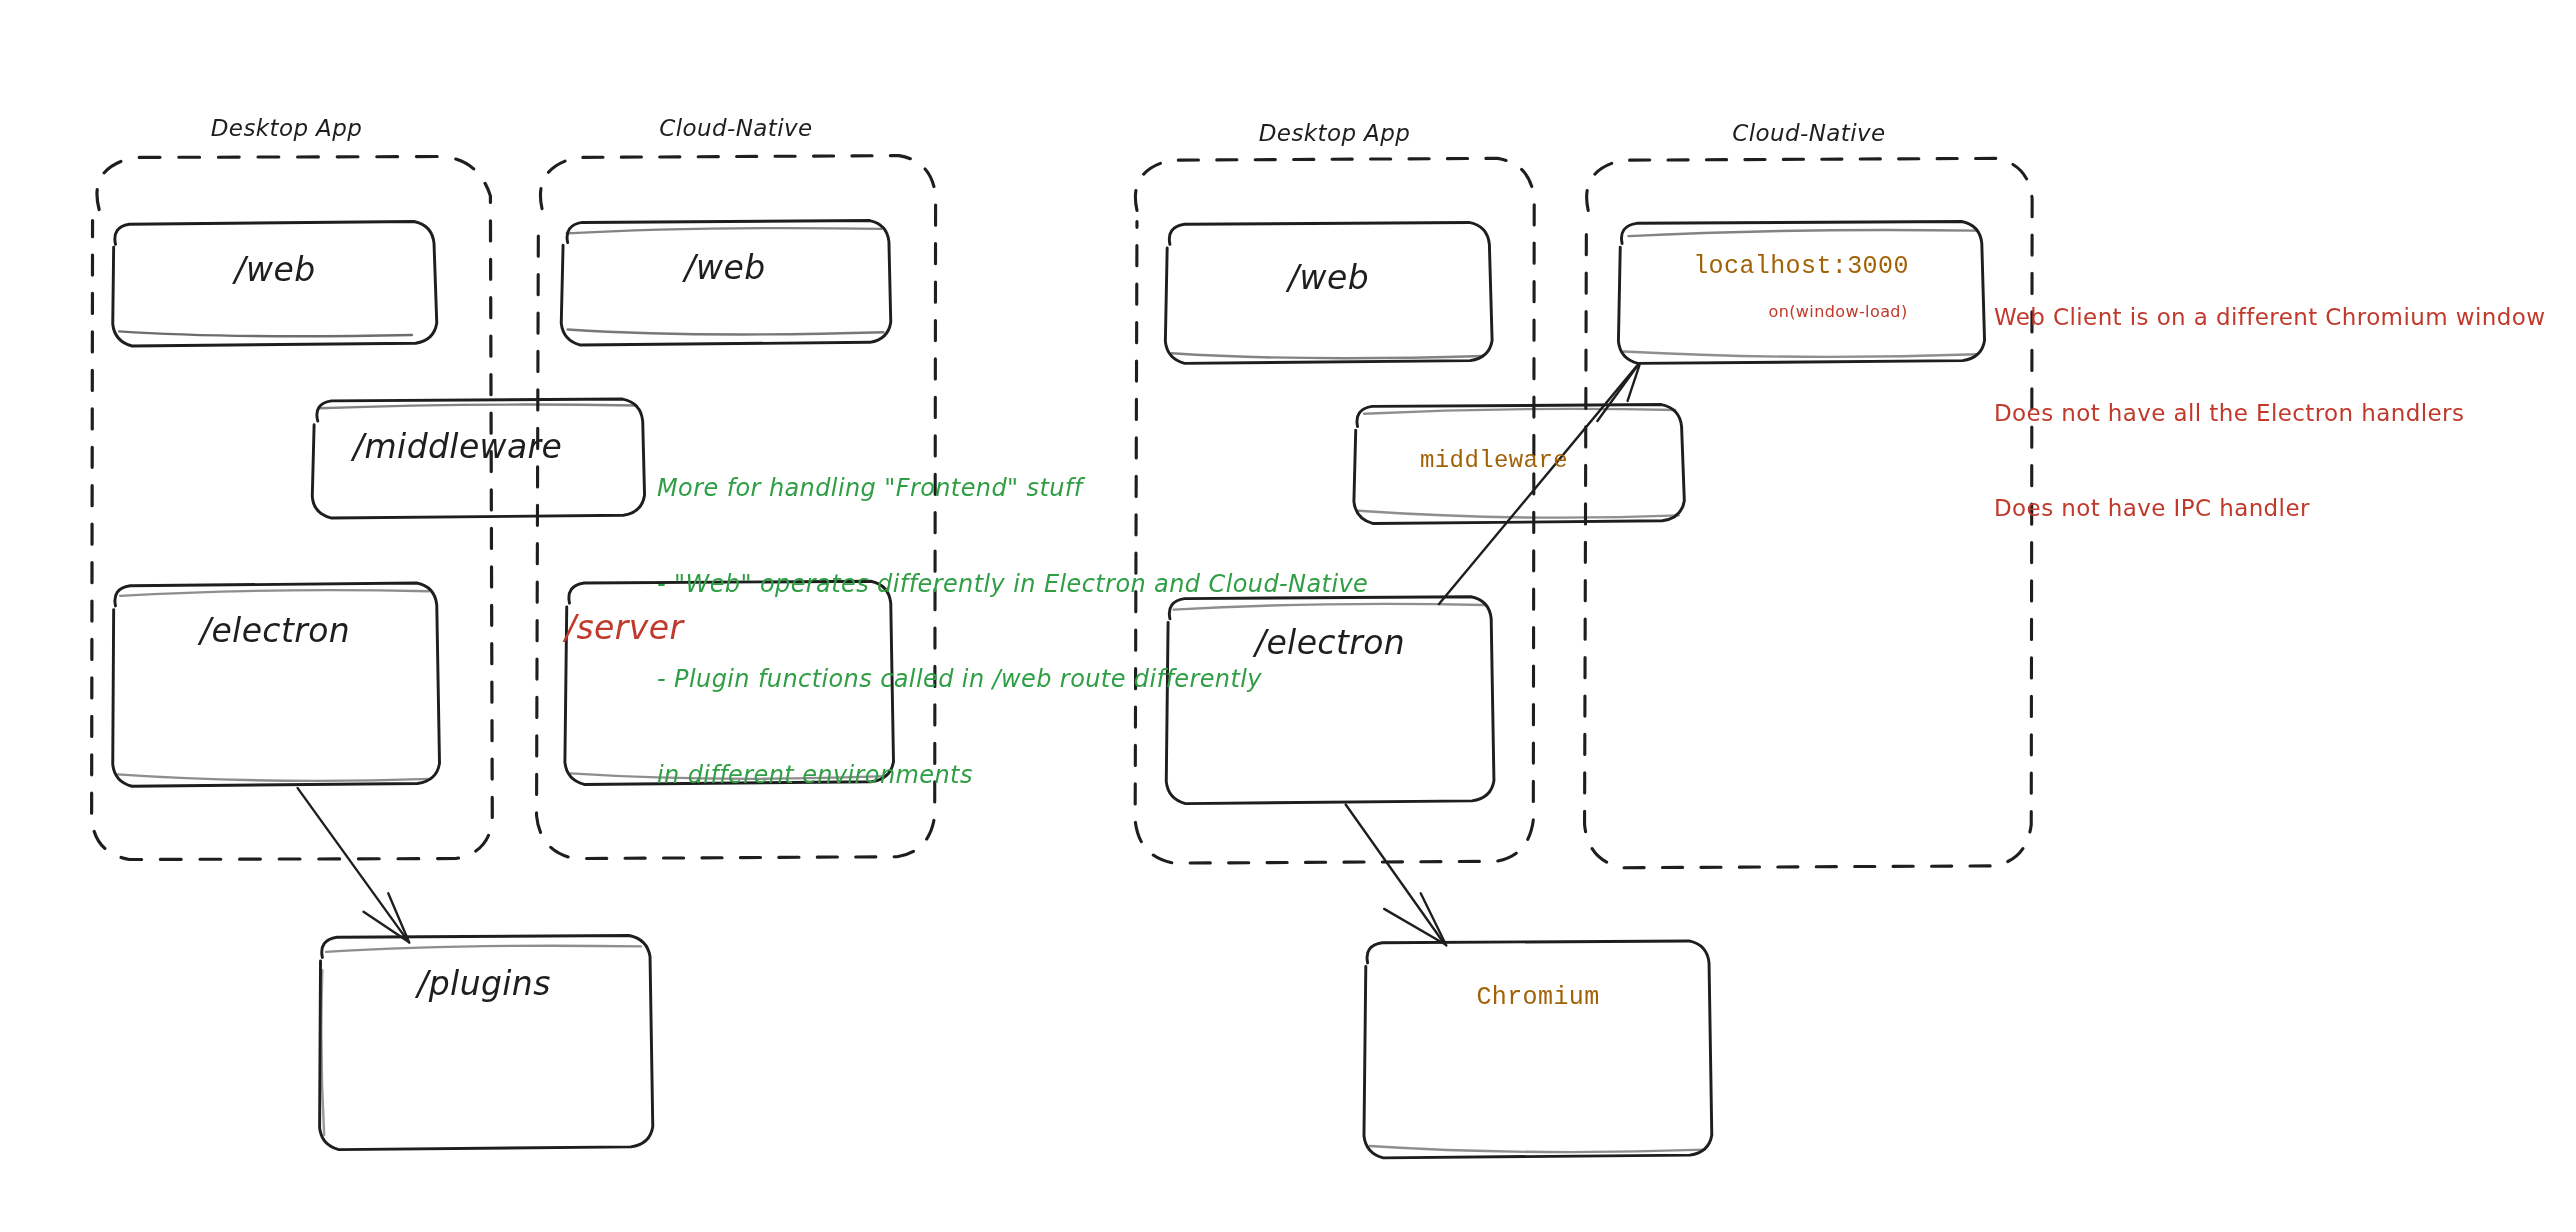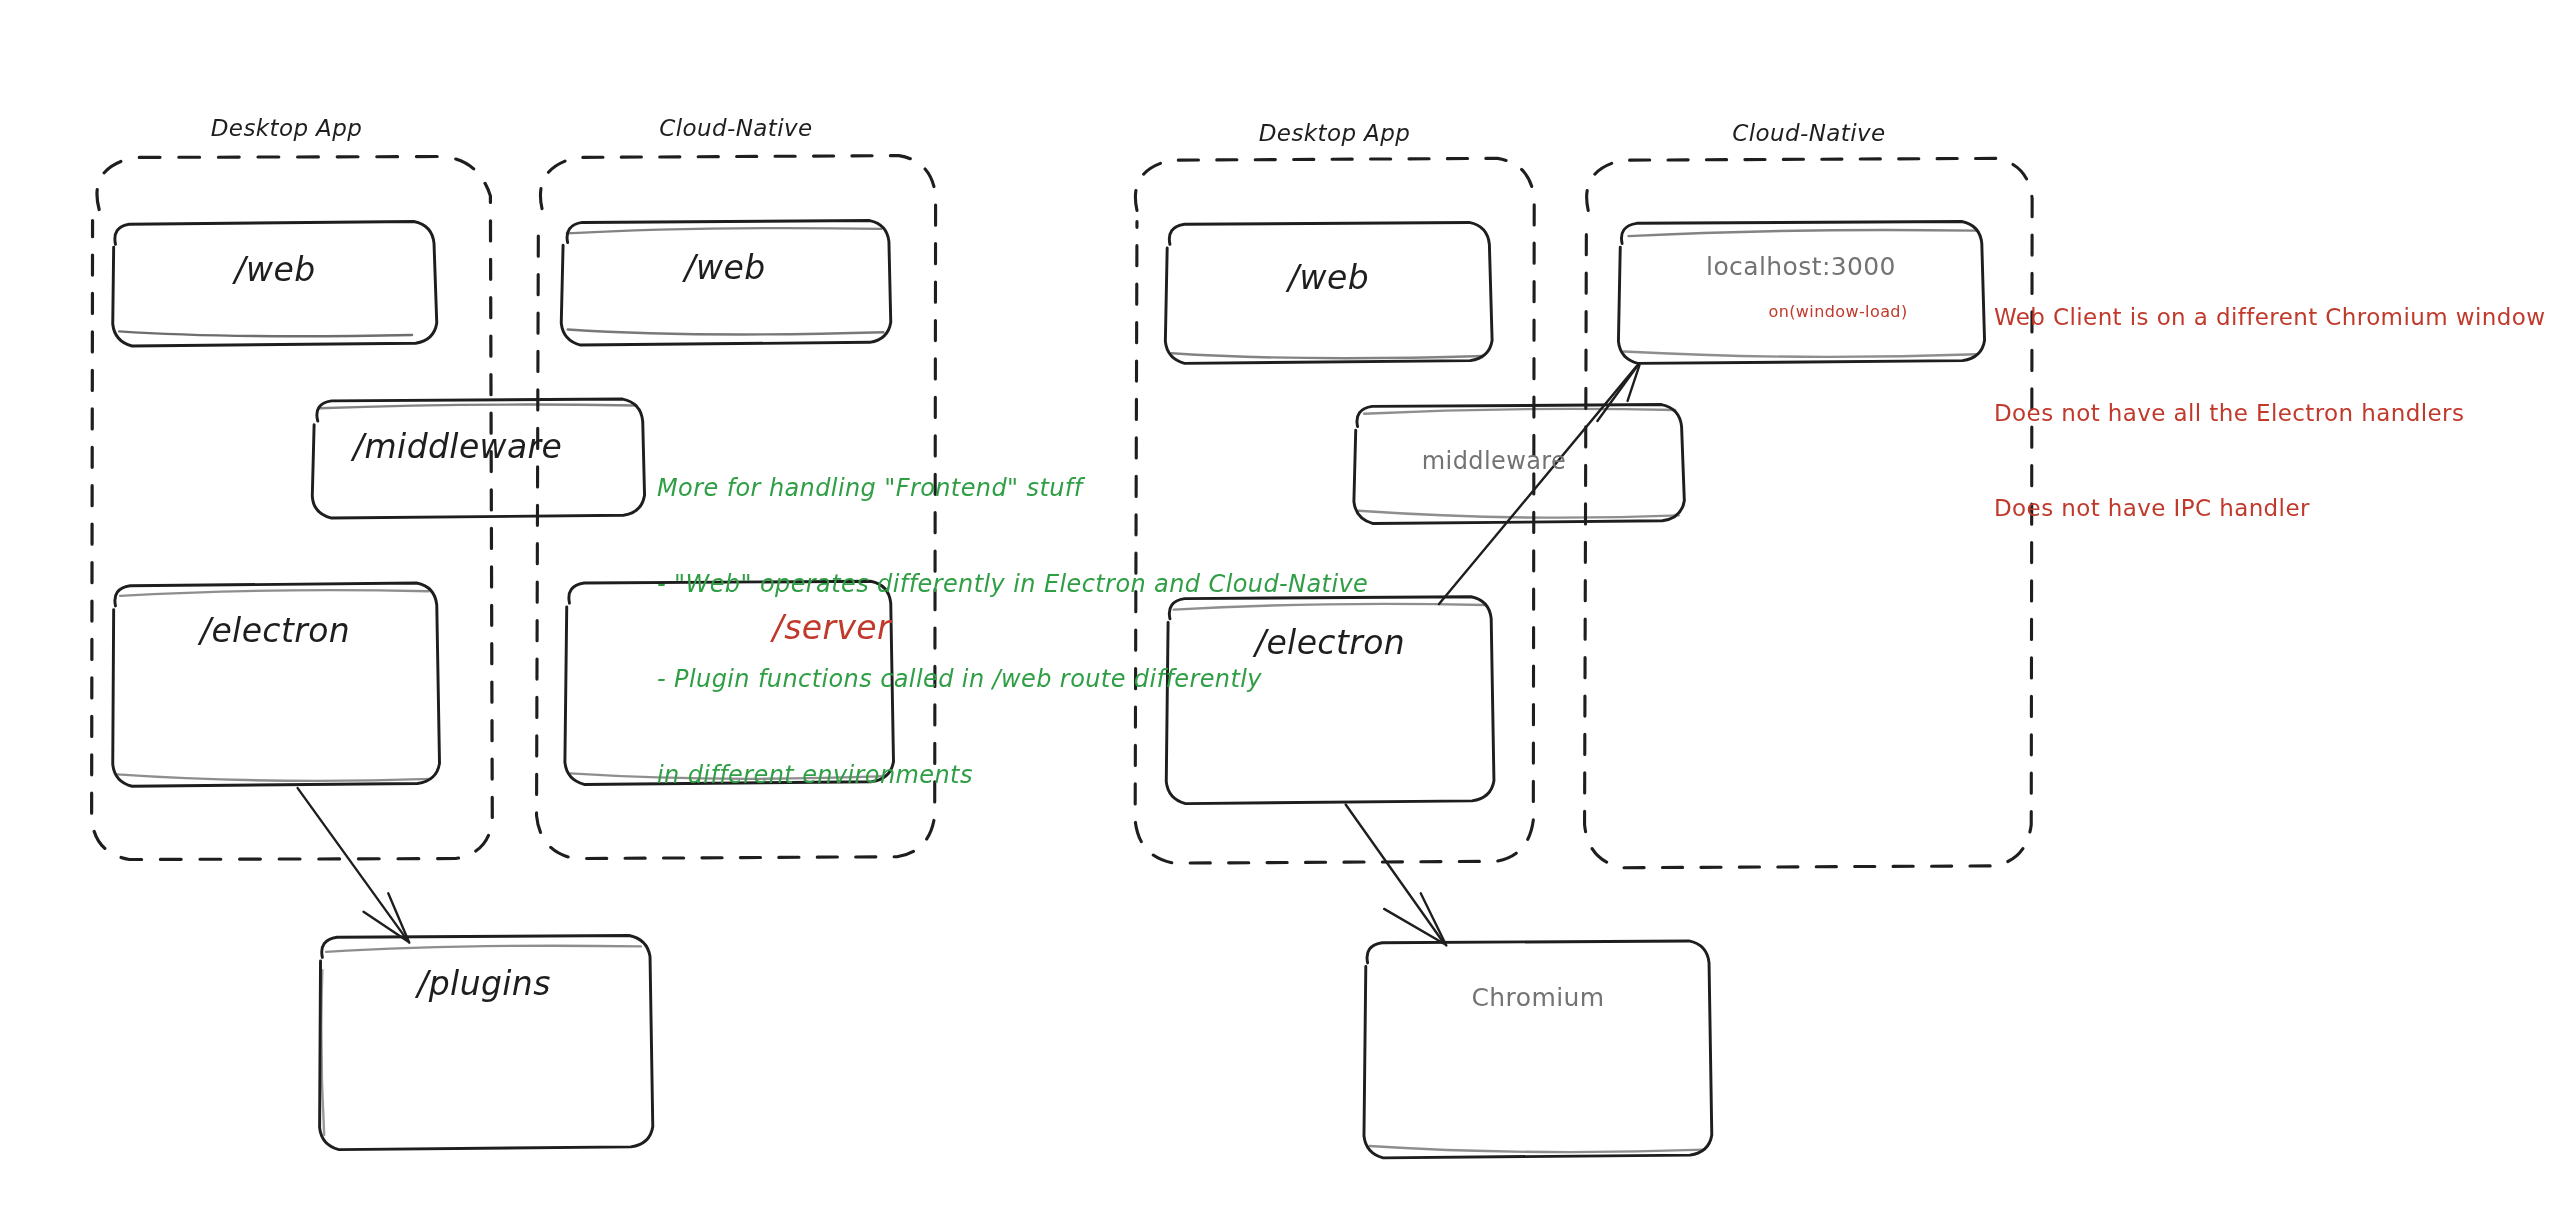--- a/index.html
+++ b/index.html
@@ -67,21 +67,22 @@
     text-align: center;
   }
   .box-label {
     font-size: 33px;
     font-style: italic;
     color: #1e1e1e;
   }
   .box-label-plain {
     font-size: 25px;
     font-style: normal;
-    color: #737373;
+    color: #a16207;
+    font-family: Liberation Mono, monospace;
   }
   .note-green {
     font-size: 24px;
     font-style: italic;
     color: #2f9e44;
     line-height: 1.33;
   }
   .note-red {
     font-size: 23px;
     font-style: normal;
@@ -194,21 +195,21 @@
   <div class="txt grp-label" style="left:536px; top:114px; width:400px;">Cloud-Native</div>
 
   <div class="txt box-label" style="left:113px; top:249px; width:324px; text-align:center;">/web</div>
 
   <div class="txt box-label" style="left:561px; top:247px; width:328px; text-align:center;">/web</div>
 
   <div class="txt box-label" style="left:312px; top:426px; width:327px; text-align:left;margin-left:41px;">/middleware</div>
 
   <div class="txt box-label" style="left:113px; top:610px; width:324px; text-align:center;">/electron</div>
 
-  <div class="txt box-label" style="left:565px; top:607px; width:326px; text-align:right; color:#c0392b;">/server</div>
+  <div class="txt box-label" style="left:565px; top:607px; width:326px; text-align:left; color:#c0392b;">/server</div>
 
   <div class="txt box-label" style="left:319px; top:963px; width:330px; text-align:center;">/plugins</div>
 
   <div class="txt note-green" style="left:657px; top:409px;">
     <div>More for handling "Frontend" stuff</div>
     <div>- "Web" operates differently in Electron and Cloud-Native</div>
     <div>- Plugin functions called in /web route differently</div>
     <div>in different environments</div>
   </div>
 

